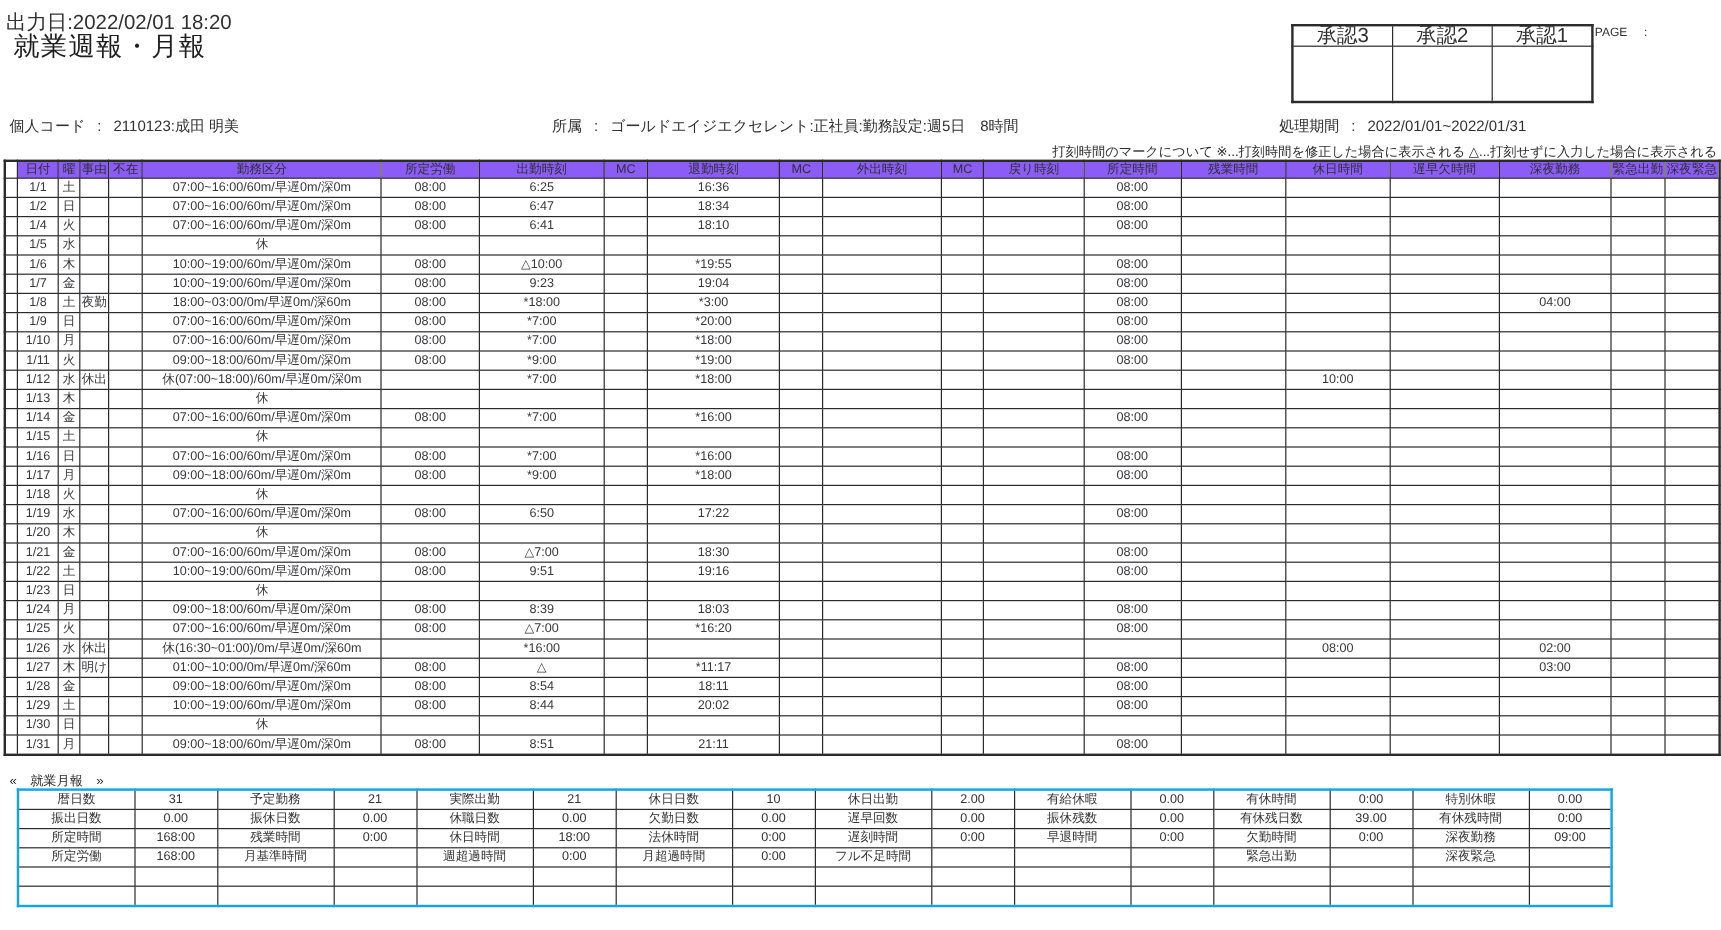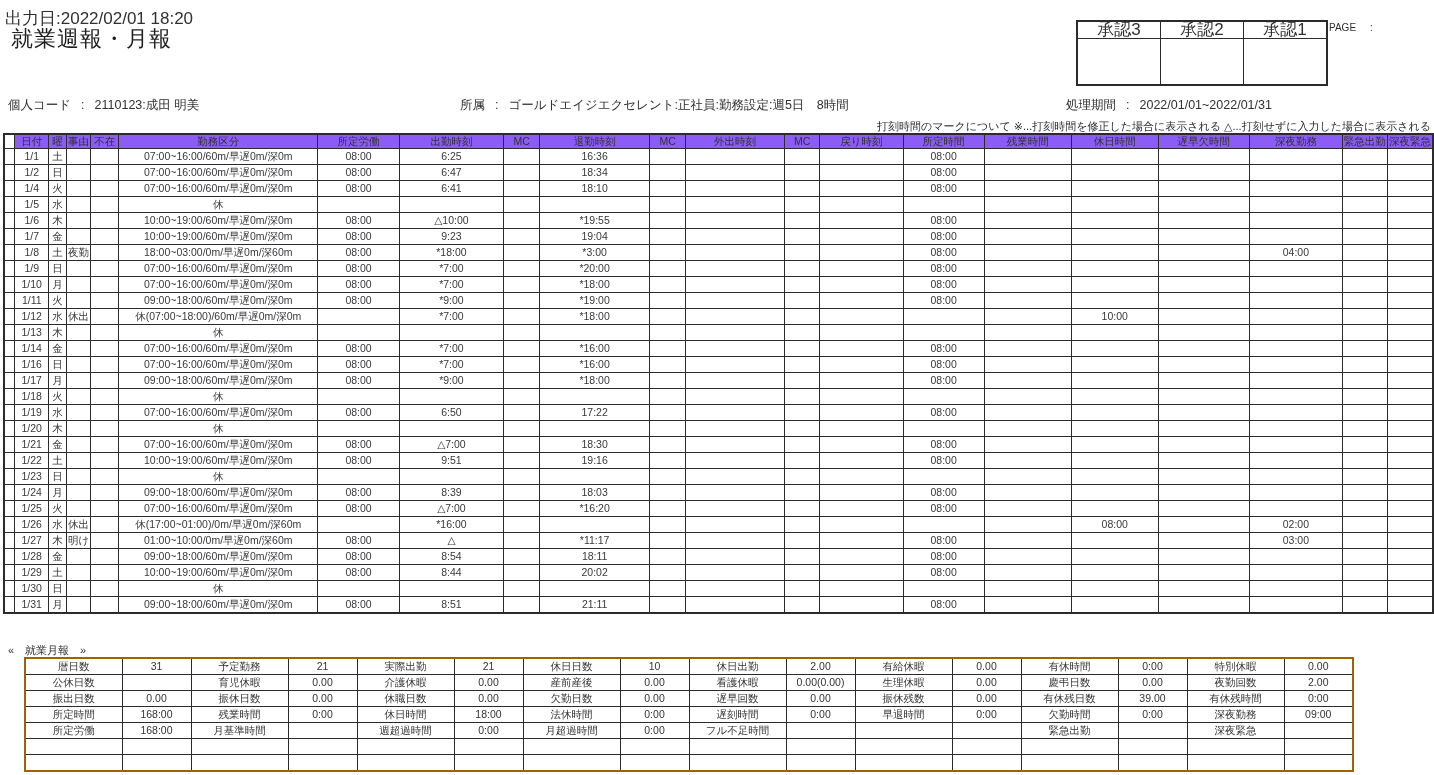--- a/index.html
+++ b/index.html
@@ -31,21 +31,21 @@
   .main-tbl{left:3px;top:133px;border-collapse:collapse;table-layout:fixed;border:2px solid #2b2b2b;}
   .main-tbl th,.main-tbl td{
     border:1px solid #2b2b2b;padding:0 1px;font-size:10.5px;font-weight:normal;
     text-align:center;white-space:nowrap;overflow:hidden;
   }
   .main-tbl th{background:#8b5cf6;height:13px;line-height:13px;}
   .main-tbl th.no-fill{background:#ffffff;}
   .main-tbl td{height:15px;line-height:15px;color:#38383c;}
   
   .monthly-label{left:8px;top:643px;font-size:11px;color:#2c2c2c;white-space:nowrap;}
-  .sum-tbl{left:24px;top:657px;border-collapse:collapse;table-layout:fixed;border:2px solid #a16207;}
+  .sum-tbl{left:14px;top:657px;border-collapse:collapse;table-layout:fixed;border:2px solid #0ea5e9;}
   .sum-tbl td{
     border:1px solid #2b2b2b;padding:0 1px;font-size:10.5px;height:15px;line-height:15px;
     text-align:center;white-space:nowrap;overflow:hidden;color:#333;
   }
 </style>
 </head>
 <body>
 
 <div class="abs output-date">出力日:2022/02/01 18:20</div>
 
@@ -430,20 +430,43 @@
         <td>08:00</td>
         <td></td>
         <td></td>
         <td></td>
         <td></td>
         <td></td>
         <td></td>
       </tr>
       <tr>
         <td></td>
+        <td>1/15</td>
+        <td>土</td>
+        <td></td>
+        <td></td>
+        <td>休</td>
+        <td></td>
+        <td></td>
+        <td></td>
+        <td></td>
+        <td></td>
+        <td></td>
+        <td></td>
+        <td></td>
+        <td></td>
+        <td></td>
+        <td></td>
+        <td></td>
+        <td></td>
+        <td></td>
+        <td></td>
+      </tr>
+      <tr>
+        <td></td>
         <td>1/16</td>
         <td>日</td>
         <td></td>
         <td></td>
         <td>07:00~16:00/60m/早遅0m/深0m</td>
         <td>08:00</td>
         <td>*7:00</td>
         <td></td>
         <td>*16:00</td>
         <td></td>
@@ -664,21 +687,21 @@
         <td></td>
         <td></td>
         <td></td>
       </tr>
       <tr>
         <td></td>
         <td>1/26</td>
         <td>水</td>
         <td>休出</td>
         <td></td>
-        <td>休(17:00~01:00)/0m/早遅0m/深60m</td>
+        <td>休(16:30~01:00)/0m/早遅0m/深60m</td>
         <td></td>
         <td>*16:00</td>
         <td></td>
         <td></td>
         <td></td>
         <td></td>
         <td></td>
         <td></td>
         <td></td>
         <td></td>
@@ -840,38 +863,20 @@
         <td>休日出勤</td>
         <td>2.00</td>
         <td>有給休暇</td>
         <td>0.00</td>
         <td>有休時間</td>
         <td>0:00</td>
         <td>特別休暇</td>
         <td>0.00</td>
       </tr>
       <tr>
-        <td>公休日数</td>
-        <td></td>
-        <td>育児休暇</td>
-        <td>0.00</td>
-        <td>介護休暇</td>
-        <td>0.00</td>
-        <td>産前産後</td>
-        <td>0.00</td>
-        <td>看護休暇</td>
-        <td>0.00(0.00)</td>
-        <td>生理休暇</td>
-        <td>0.00</td>
-        <td>慶弔日数</td>
-        <td>0.00</td>
-        <td>夜勤回数</td>
-        <td>2.00</td>
-      </tr>
-      <tr>
         <td>振出日数</td>
         <td>0.00</td>
         <td>振休日数</td>
         <td>0.00</td>
         <td>休職日数</td>
         <td>0.00</td>
         <td>欠勤日数</td>
         <td>0.00</td>
         <td>遅早回数</td>
         <td>0.00</td>

